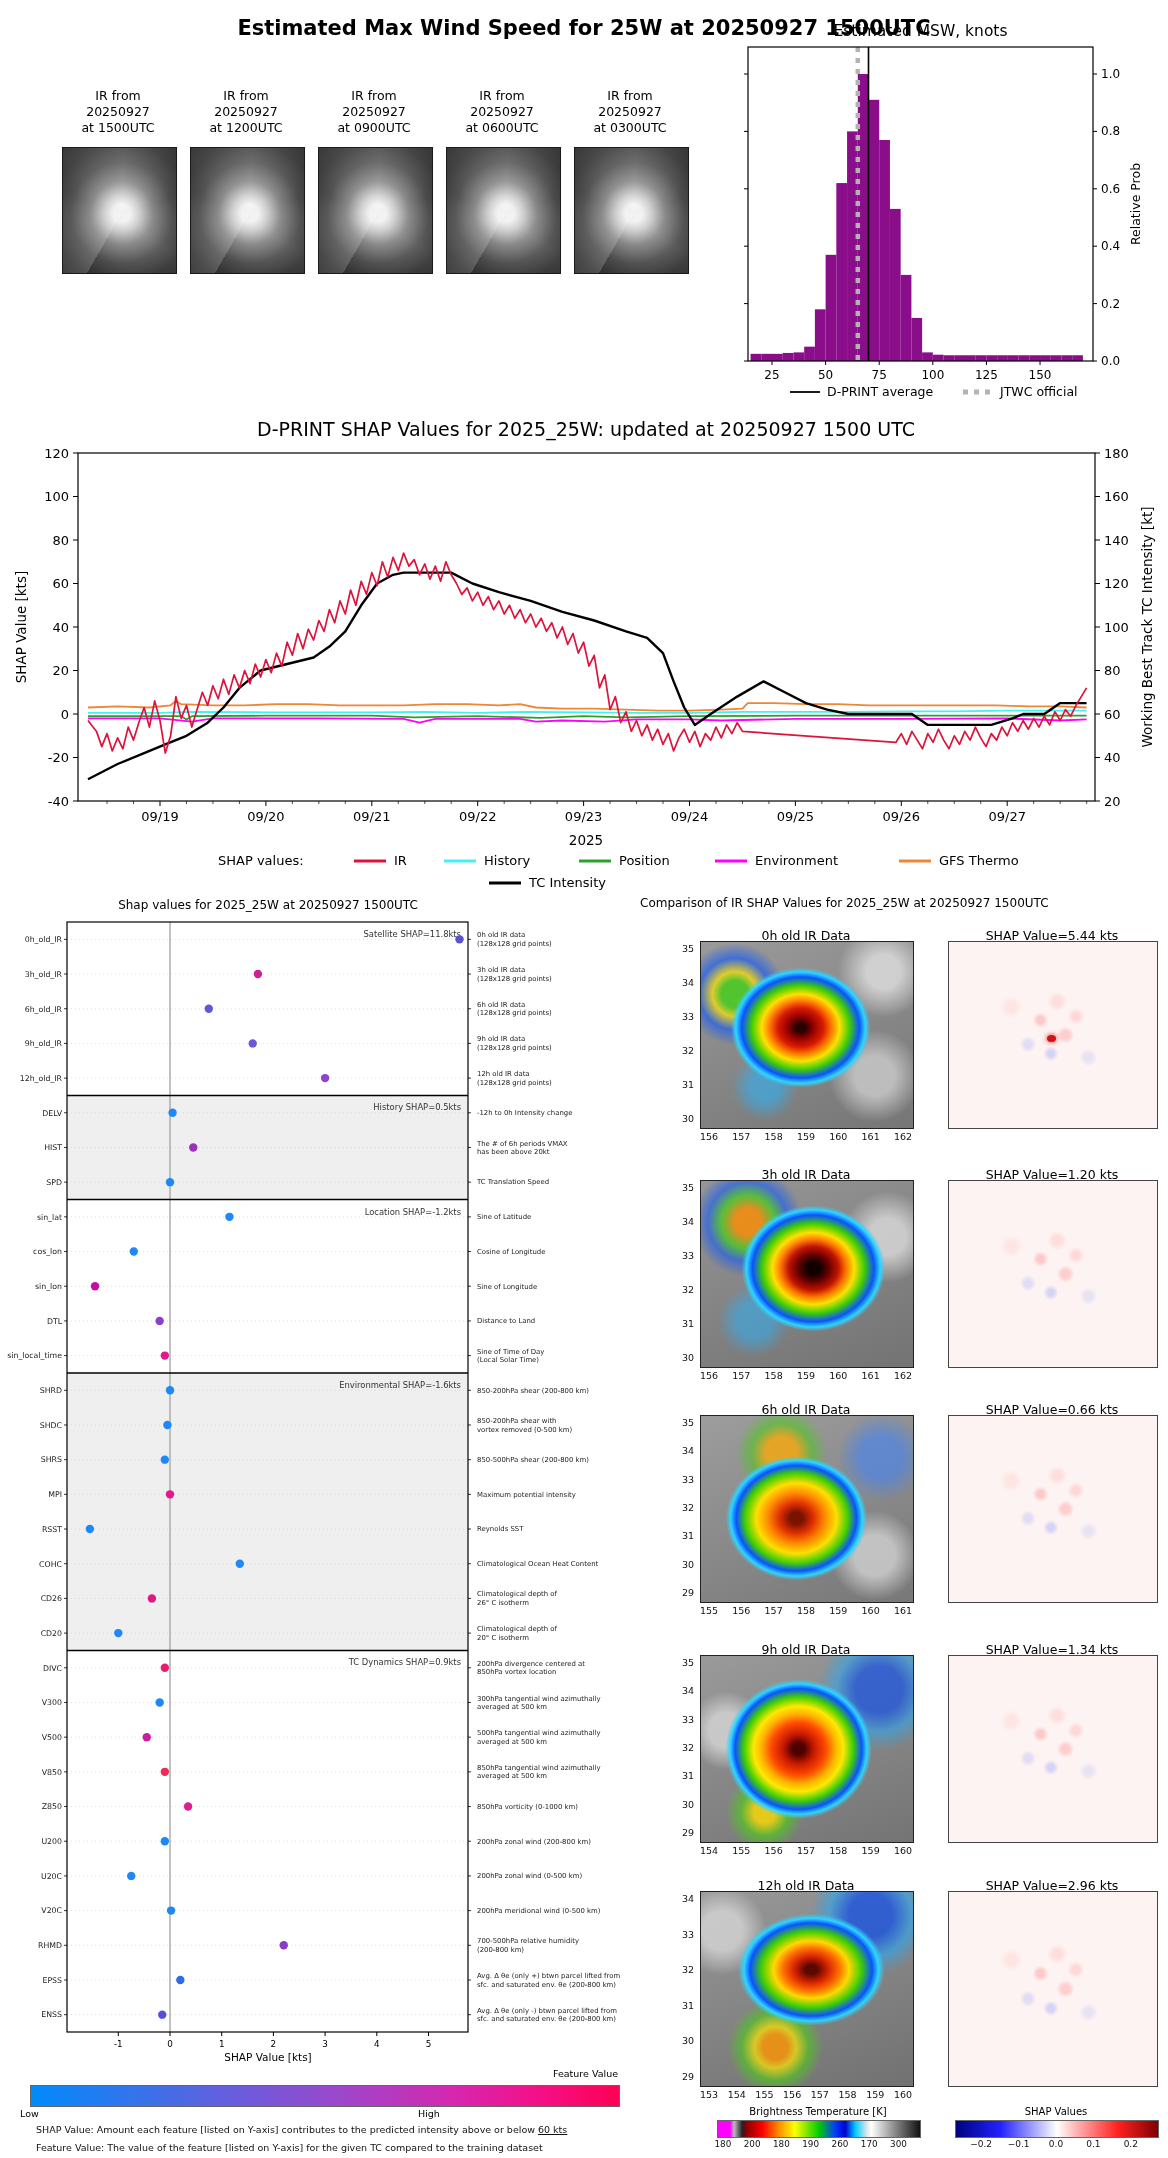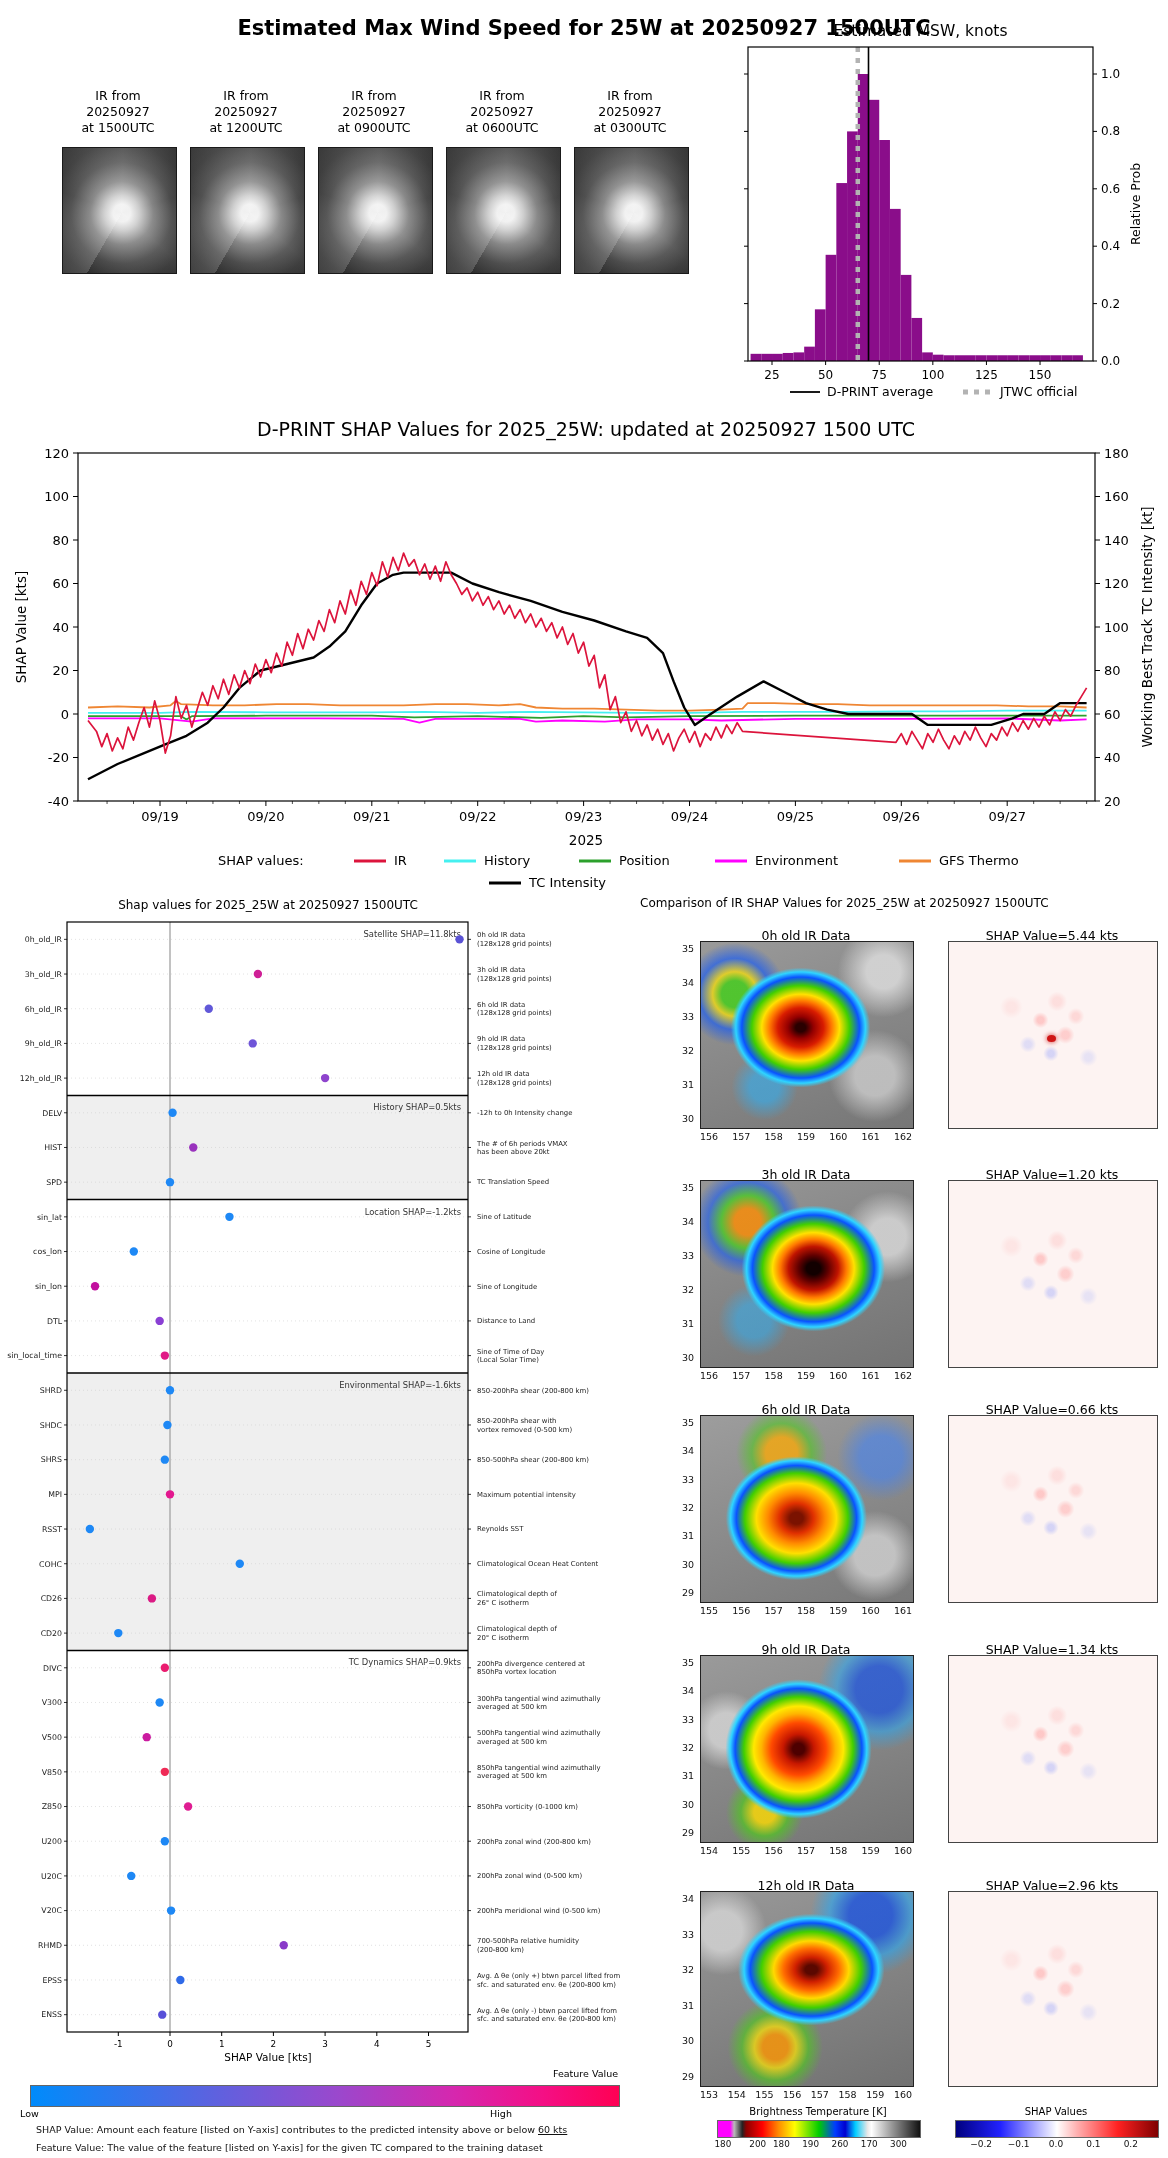--- a/index.html
+++ b/index.html
@@ -615,35 +615,35 @@
       <div class="tick-lab" style="position:absolute;left:780.1428571428571px;top:2089px;width:24px;text-align:center">156</div>
       <div class="tick-lab" style="position:absolute;left:807.8571428571429px;top:2089px;width:24px;text-align:center">157</div>
       <div class="tick-lab" style="position:absolute;left:835.5714285714286px;top:2089px;width:24px;text-align:center">158</div>
       <div class="tick-lab" style="position:absolute;left:863.2857142857142px;top:2089px;width:24px;text-align:center">159</div>
       <div class="tick-lab" style="position:absolute;left:891px;top:2089px;width:24px;text-align:center">160</div>
     </div>
 
   <div class="abs cbar-title" style="left:418px;top:2068px;width:200px;text-align:right;font-size:9.5px">Feature Value</div>
   <div id="cbar-feature" class="cbar"></div>
   <div class="abs" style="left:20px;top:2108px;font-size:9.5px">Low</div>
-  <div class="abs" style="left:401px;top:2108px;width:200px;text-align:center;font-size:9.5px">High</div>
+  <div class="abs" style="left:418px;top:2108px;width:200px;text-align:left;font-size:9.5px">High</div>
 
   <div class="abs cbar-title" style="left:717px;top:2106px;width:202px">Brightness Temperature [K]</div>
   <div id="cbar-bt" class="cbar"></div>
 
   <div class="abs cbar-title" style="left:955px;top:2106px;width:202px">SHAP Values</div>
   <div id="cbar-shap" class="cbar"></div>
 
   <div class="caption" style="top:2124px">
     <span>SHAP Value: Amount each feature [listed on Y-axis] contributes to the predicted intensity above or below </span><span class="u">60 kts</span>
   </div>
   <div class="caption" style="top:2142px">Feature Value: The value of the feature [listed on Y-axis] for the given TC compared to the training dataset</div>
 
 <div class="tick-lab" style="position:absolute;left:708.8550724637681px;top:2139px;width:28px;text-align:center;font-size:8.8px">180</div>
-    <div class="tick-lab" style="position:absolute;left:738.1304347826087px;top:2139px;width:28px;text-align:right;font-size:8.8px">200</div>
+    <div class="tick-lab" style="position:absolute;left:738.1304347826087px;top:2139px;width:28px;text-align:center;font-size:8.8px">200</div>
     <div class="tick-lab" style="position:absolute;left:767.4057971014493px;top:2139px;width:28px;text-align:center;font-size:8.8px">180</div>
     <div class="tick-lab" style="position:absolute;left:796.6811594202899px;top:2139px;width:28px;text-align:center;font-size:8.8px">190</div>
     <div class="tick-lab" style="position:absolute;left:825.9565217391305px;top:2139px;width:28px;text-align:center;font-size:8.8px">260</div>
     <div class="tick-lab" style="position:absolute;left:855.231884057971px;top:2139px;width:28px;text-align:center;font-size:8.8px">170</div>
     <div class="tick-lab" style="position:absolute;left:884.5072463768116px;top:2139px;width:28px;text-align:center;font-size:8.8px">300</div>
     <div class="tick-lab" style="position:absolute;left:965.1851851851852px;top:2139px;width:32px;text-align:center;font-size:9px">−0.2</div>
     <div class="tick-lab" style="position:absolute;left:1002.5925925925926px;top:2139px;width:32px;text-align:center;font-size:9px">−0.1</div>
     <div class="tick-lab" style="position:absolute;left:1040px;top:2139px;width:32px;text-align:center;font-size:9px">0.0</div>
     <div class="tick-lab" style="position:absolute;left:1077.4074074074074px;top:2139px;width:32px;text-align:center;font-size:9px">0.1</div>
     <div class="tick-lab" style="position:absolute;left:1114.8148148148148px;top:2139px;width:32px;text-align:center;font-size:9px">0.2</div>

